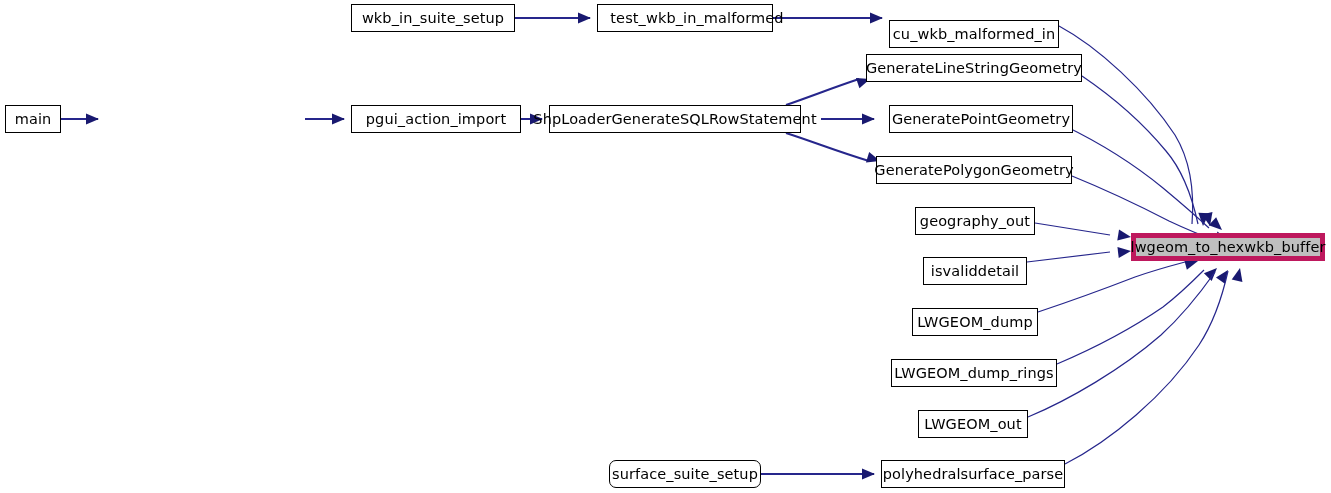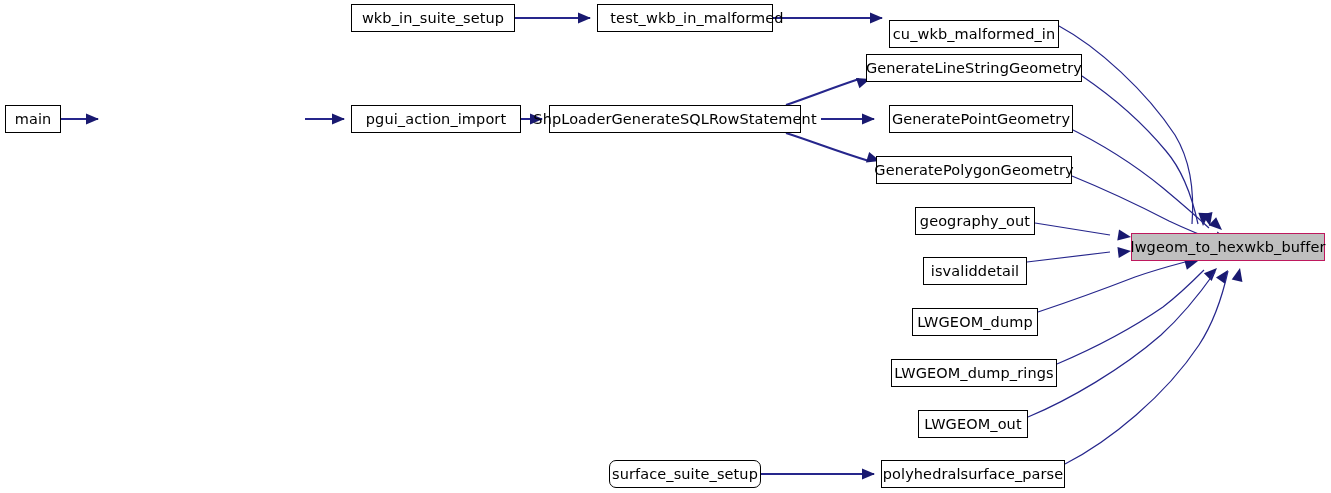--- a/index.html
+++ b/index.html
@@ -33,21 +33,21 @@
     line-height: 1;
     display: flex;
     align-items: center;
     justify-content: center;
     white-space: nowrap;
     letter-spacing: 0.1px;
     z-index: 5;
   }
   .node.highlight {
     background: #bfbfbf;
-    border: 1px solid #be185d;
+    border: 5px solid #be185d;
   }
   .node-label {
     display: block;
     padding: 0 2px;
     transform: translateY(-0.5px);
   }
 </style>
 </head>
 <body>
 

